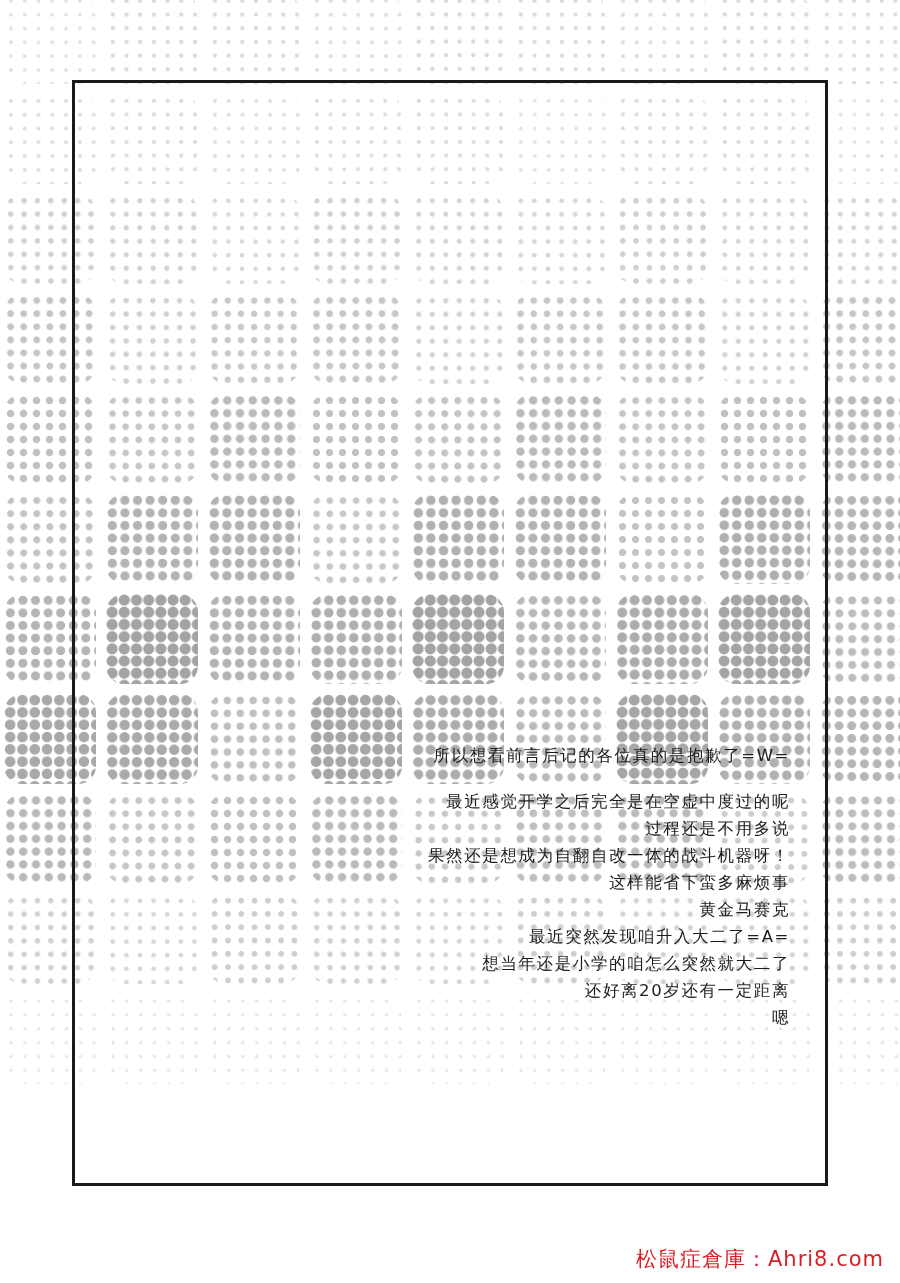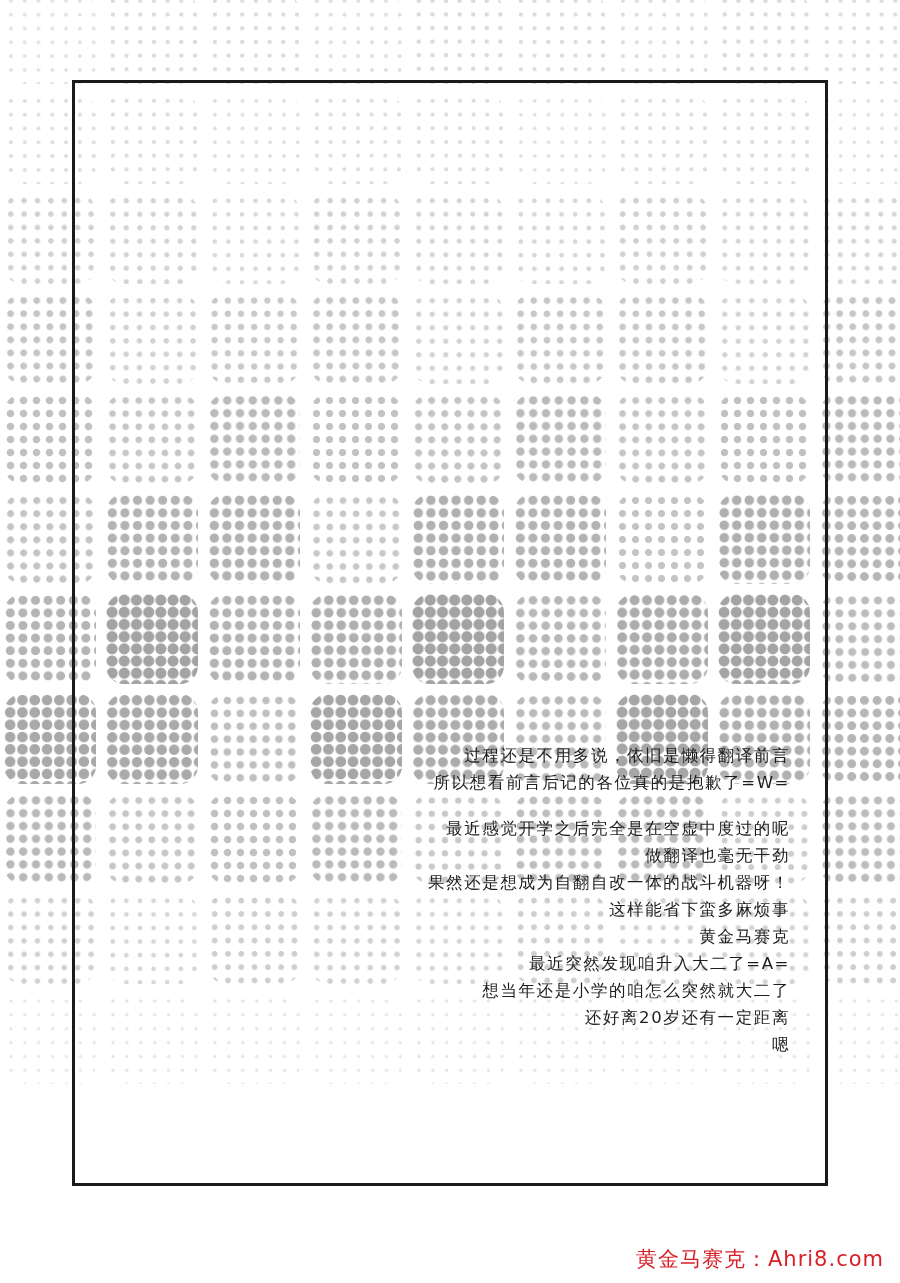--- a/index.html
+++ b/index.html
@@ -178,30 +178,29 @@
       <div class="tile" style="left: 412px; top: 994px; width: 92px; height: 90px; background-image: radial-gradient(circle, rgba(120, 120, 120, 0.21) 1.2px, rgba(255, 255, 255, 0) 2px); background-size: 13.9px 13.9px; background-color: transparent;"></div>
       <div class="tile" style="left: 514px; top: 994px; width: 92px; height: 90px; background-image: radial-gradient(circle, rgba(120, 120, 120, 0.21) 1.2px, rgba(255, 255, 255, 0) 2px); background-size: 13.9px 13.9px; background-color: transparent;"></div>
       <div class="tile" style="left: 616px; top: 994px; width: 92px; height: 90px; background-image: radial-gradient(circle, rgba(120, 120, 120, 0.2) 1.1px, rgba(255, 255, 255, 0) 1.9px); background-size: 13.9px 13.9px; background-color: transparent;"></div>
       <div class="tile" style="left: 718px; top: 994px; width: 92px; height: 90px; background-image: radial-gradient(circle, rgba(120, 120, 120, 0.21) 1.2px, rgba(255, 255, 255, 0) 2px); background-size: 13.9px 13.9px; background-color: transparent;"></div>
       <div class="tile" style="left: 820px; top: 994px; width: 92px; height: 90px; background-image: radial-gradient(circle, rgba(120, 120, 120, 0.21) 1.2px, rgba(255, 255, 255, 0) 2px); background-size: 13.9px 13.9px; background-color: transparent;"></div>
     </div>
 
   <div class="frame"></div>
 
   <div class="afterword" id="afterword">
-      <div class="line">过程还是不用多说，依旧是懒得翻译前言</div>
       <div class="line">所以想看前言后记的各位真的是抱歉了=W=</div>
       <div class="gap"></div>
       <div class="line">最近感觉开学之后完全是在空虚中度过的呢</div>
-      <div class="line">做翻译也毫无干劲</div>
+      <div class="line">过程还是不用多说</div>
       <div class="line">果然还是想成为自翻自改一体的战斗机器呀！</div>
       <div class="line">这样能省下蛮多麻烦事</div>
       <div class="line">黄金马赛克</div>
       <div class="line">最近突然发现咱升入大二了=A=</div>
       <div class="line">想当年还是小学的咱怎么突然就大二了</div>
       <div class="line">还好离20岁还有一定距离</div>
       <div class="line">嗯</div>
       <div class="gap"></div>
     </div>
 
-  <div class="watermark">黄金马赛克：Ahri8.com</div>
+  <div class="watermark">松鼠症倉庫：Ahri8.com</div>
 
 </div>
 
 </body></html>

